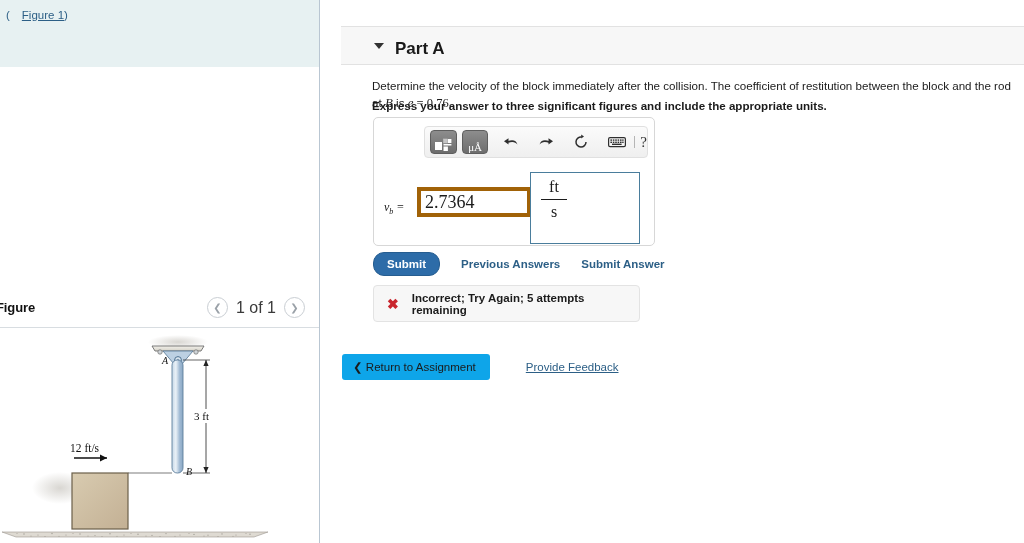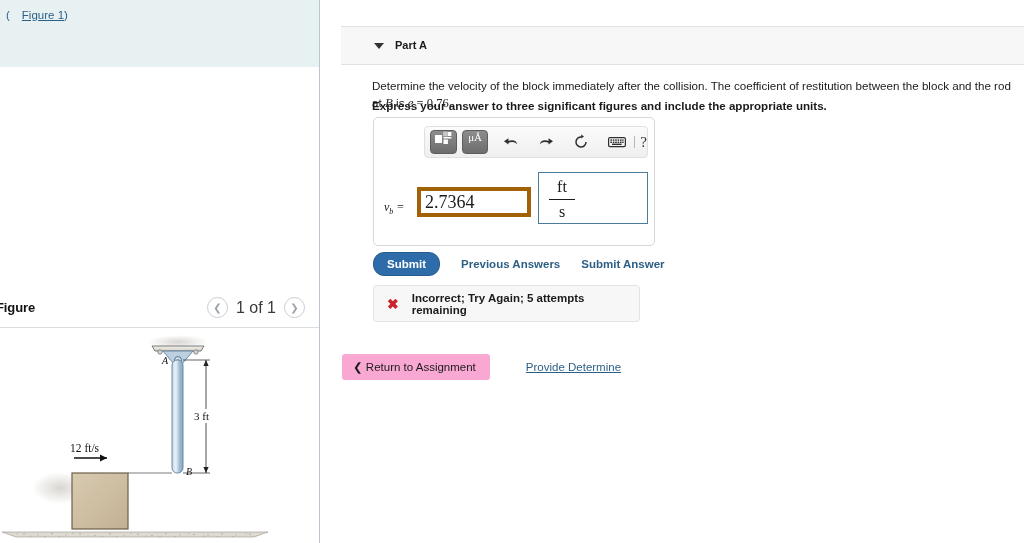--- a/index.html
+++ b/index.html
@@ -135,21 +135,21 @@
     left: 33px; top: 16px;
     width: 0; height: 0;
     border-left: 5px solid transparent;
     border-right: 5px solid transparent;
     border-top: 6px solid #333333;
     cursor: pointer;
   }
   #part-title {
     position: absolute;
     left: 54px; top: 12px;
-    font-size: 11px;
+    font-size: 17px;
     font-weight: bold;
     color: #1a1a1a;
   }
 
   #question-text {
     position: absolute;
     left: 51px; top: 78px;
     width: 650px;
     font-size: 11.6px;
     color: #1b1b1b;
@@ -187,21 +187,21 @@
     display: flex;
     align-items: center;
   }
   .tb-btn {
     width: 28px; height: 24px;
     margin-left: 5px;
     border-radius: 4px;
     background: linear-gradient(#8d8d8d, #6d6d6d);
     border: 1px solid #5e5e5e;
     display: flex;
-    align-items: flex-start;
+    align-items: flex-end;
     justify-content: center;
     cursor: pointer;
     box-sizing: border-box;
   }
   .tb-icon {
     display: flex;
     align-items: center;
     justify-content: center;
     width: 26px;
     height: 22px;
@@ -251,25 +251,24 @@
     font-size: 18px;
     color: #1b1b1b;
     padding: 0 4px;
     outline: none;
     line-height: 28px;
   }
   #answer-units {
     position: absolute;
     left: 156px; top: 2px;
     width: 110px;
-    height: 52px;
+    height: 72px;
     border: 1px solid #4a7d9c;
     background: #ffffff;
     box-sizing: border-box;
-    margin-left: 8px;
   }
   .unit-frac {
     position: absolute;
     left: 8px; top: 3px;
     width: 30px;
     text-align: center;
     font-family: "Liberation Serif", serif;
     font-size: 16px;
     color: #1b1b1b;
   }
@@ -332,21 +331,21 @@
 
   
   #footer-row {
     position: absolute;
     left: 21px; top: 354px;
     display: flex;
     align-items: center;
     gap: 36px;
   }
   #return-button {
-    background: #f9a8d4;
+    background: #0ea5e9;
     border: none;
     border-radius: 3px;
     font-size: 11.5px;
     color: #1b1b1b;
     padding: 6px 14px 6px 11px;
     cursor: pointer;
     font-family: "Liberation Sans", sans-serif;
     text-align: right;
   }
   #footer-feedback {
@@ -560,16 +559,16 @@
     <span class="text-link">Submit Answer</span>
   </div>
 
   <div id="feedback-box">
     <span id="feedback-icon">✖</span>
     <span id="feedback-text">Incorrect; Try Again; 5 attempts remaining</span>
   </div>
 
   <div id="footer-row">
     <button id="return-button">❮&nbsp;<span>Return to Assignment</span></button>
-    <span id="footer-feedback">Provide Determine</span>
+    <span id="footer-feedback">Provide Feedback</span>
   </div>
 
 </div>
 
 </body></html>

